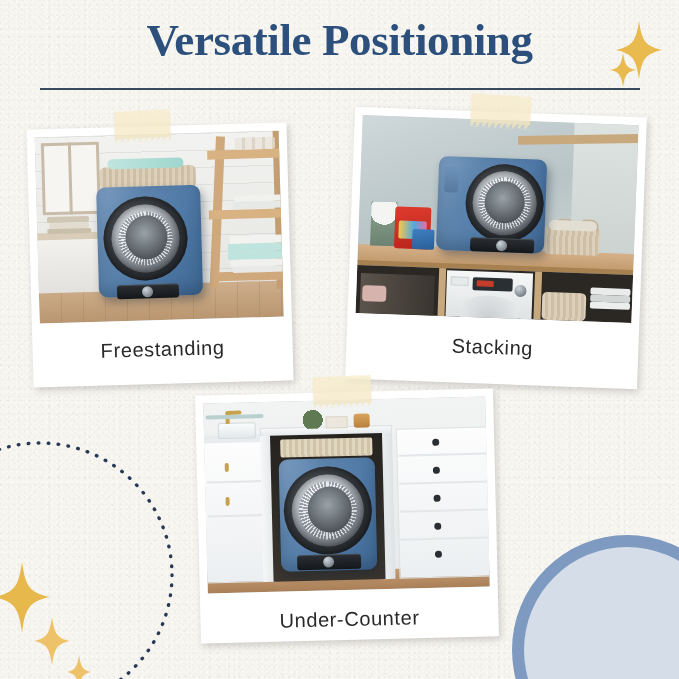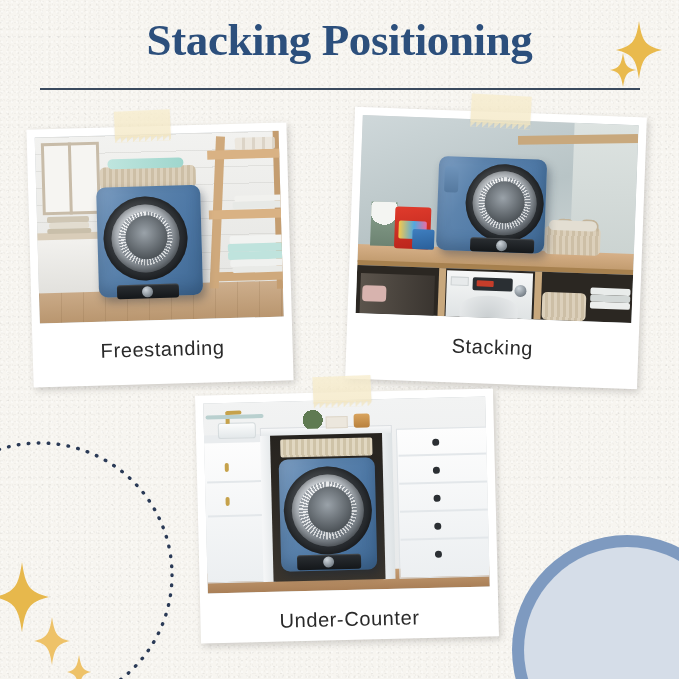--- a/index.html
+++ b/index.html
@@ -148,21 +148,21 @@
 <svg class="sparkle" style="left:-6px;top:562px;" width="56" height="70" viewBox="0 0 56 70">
   <path d="M28 0 C31.5 24 35 30 55 35 C35 40 31.5 46 28 70 C24.5 46 21 40 1 35 C21 30 24.5 24 28 0Z" fill="#e7b84c"></path>
 </svg>
 <svg class="sparkle" style="left:33px;top:617px;" width="38" height="48" viewBox="0 0 38 48">
   <path d="M19 0 C21.5 17 24 21 37 24 C24 27 21.5 31 19 48 C16.5 31 14 27 1 24 C14 21 16.5 17 19 0Z" fill="#eec268"></path>
 </svg>
 <svg class="sparkle" style="left:66px;top:655px;" width="26" height="34" viewBox="0 0 26 34">
   <path d="M13 0 C15 12 16.5 15 25 17 C16.5 19 15 22 13 34 C11 22 9.5 19 1 17 C9.5 15 11 12 13 0Z" fill="#eec268"></path>
 </svg>
 
-<div id="title">Stacking Positioning</div>
+<div id="title">Versatile Positioning</div>
 <div id="title-rule"></div>
 
 <div class="card" style="left:30px;top:126px;width:260px;height:258px;transform:rotate(-1.6deg);">
   <div class="photo" style="width:244px;height:186px;">
 
     <div class="wall abs" style="left:0;top:0;width:244px;height:150px;background:linear-gradient(180deg,#f2f2f0,#e6e6e3);"></div>
 
     <div class="abs" style="left:0;top:0;width:244px;height:150px;
           background:repeating-linear-gradient(180deg,rgba(170,170,165,.22) 0 1px,transparent 1px 17px);"></div>
 

